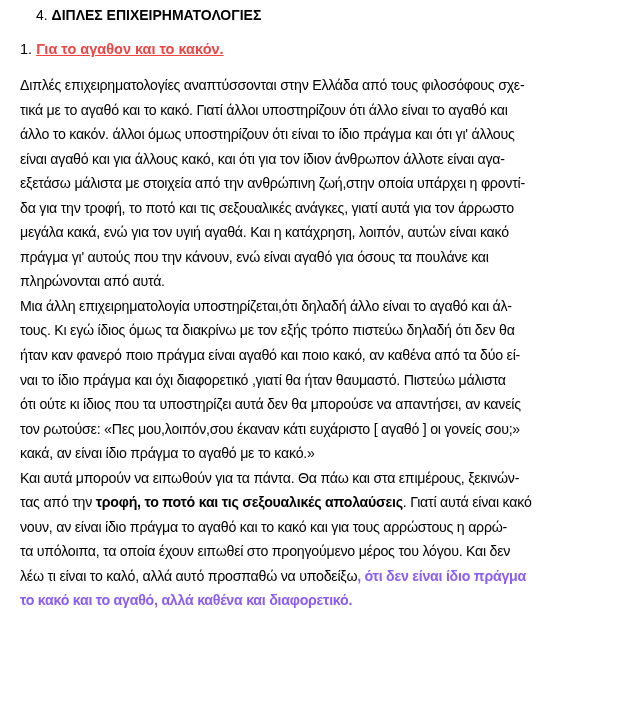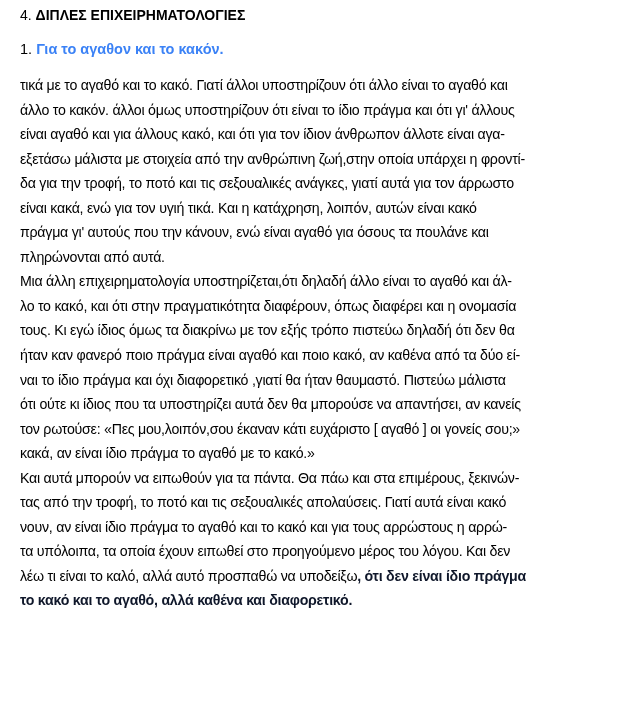--- a/index.html
+++ b/index.html
@@ -1,52 +1,52 @@
 <!DOCTYPE html>
 <html><head>
 <meta charset="utf-8">
 <style>
   html, body { margin: 0; padding: 0; background: #ffffff; }
   body { width: 628px; height: 727px; overflow: hidden; position: relative;
          font-family: "Liberation Sans", "DejaVu Sans", sans-serif; color: #000; }
   .page { position: absolute; left: 20px; top: 0; width: 600px; }
-  .heading { position: absolute; top: 7px; left: 0; font-size: 14px; white-space: nowrap; }
+  .heading { position: absolute; top: 7px; left: 16px; font-size: 14px; white-space: nowrap; }
   .heading .num { font-weight: normal; }
   .heading .title { font-weight: bold; }
   .subtitle { position: absolute; top: 41px; left: 0; font-size: 14.5px; white-space: nowrap; }
   .subtitle .num { color: #000; }
-  .subtitle .title { color: #3b82f6; font-weight: bold; }
+  .subtitle .title { color: #ef4444; font-weight: bold; text-decoration: underline; }
   .body { position: absolute; top: 73px; left: 0; width: 600px; }
   .line { height: 24.55px; line-height: 24.55px; font-size: 14.2px; white-space: nowrap; letter-spacing: -0.25px; }
-  .bold { font-weight: normal; }
-  .orange { color: #0f172a; font-weight: bold; }
+  .bold { font-weight: bold; }
+  .orange { color: #8b5cf6; font-weight: bold; }
 </style>
 </head>
 <body>
 
 <div class="page">
   <div class="heading">
     <span class="num">4. </span><span class="title">ΔΙΠΛΕΣ  ΕΠΙΧΕΙΡΗΜΑΤΟΛΟΓΙΕΣ</span>
   </div>
 
   <div class="subtitle">
     <span class="num">1. </span><span class="title">Για το  αγαθον  και το κακόν.</span>
   </div>
 
   <div class="body">
+    <div class="line">Διπλές επιχειρηματολογίες αναπτύσσονται στην Ελλάδα από τους φιλοσόφους σχε-</div>
     <div class="line">τικά με το αγαθό και το κακό. Γιατί άλλοι υποστηρίζουν ότι άλλο είναι το αγαθό και</div>
     <div class="line">άλλο το κακόν. άλλοι όμως υποστηρίζουν ότι είναι το ίδιο πράγμα και ότι γι' άλλους</div>
     <div class="line">είναι αγαθό  και για άλλους κακό, και ότι για τον ίδιον άνθρωπον άλλοτε είναι αγα-</div>
     <div class="line">εξετάσω μάλιστα με στοιχεία από την ανθρώπινη ζωή,στην οποία υπάρχει η φροντί-</div>
     <div class="line">δα για την τροφή, το ποτό και τις σεξουαλικές ανάγκες, γιατί αυτά για τον άρρωστο</div>
-    <div class="line">είναι κακά,  ενώ για τον υγιή τικά.  Και η κατάχρηση, λοιπόν, αυτών είναι κακό</div>
+    <div class="line">μεγάλα κακά,  ενώ για τον υγιή αγαθά.  Και η κατάχρηση, λοιπόν, αυτών είναι κακό</div>
     <div class="line">πράγμα γι' αυτούς που την κάνουν, ενώ είναι αγαθό για όσους τα πουλάνε και</div>
     <div class="line">πληρώνονται από αυτά.</div>
     <div class="line">Μια άλλη επιχειρηματολογία υποστηρίζεται,ότι δηλαδή άλλο είναι το αγαθό και άλ-</div>
-    <div class="line">λο το κακό, και ότι στην πραγματικότητα διαφέρουν, όπως διαφέρει και η ονομασία</div>
     <div class="line">τους. Κι εγώ ίδιος όμως τα διακρίνω με τον εξής τρόπο πιστεύω δηλαδή ότι δεν θα</div>
     <div class="line">ήταν καν φανερό ποιο πράγμα είναι αγαθό και ποιο κακό, αν καθένα από τα δύο εί-</div>
     <div class="line">ναι το ίδιο πράγμα και όχι διαφορετικό ,γιατί θα ήταν θαυμαστό. Πιστεύω μάλιστα</div>
     <div class="line">ότι ούτε κι ίδιος που τα υποστηρίζει αυτά δεν θα μπορούσε να απαντήσει, αν κανείς</div>
     <div class="line">τον ρωτούσε: «Πες μου,λοιπόν,σου έκαναν κάτι ευχάριστο [ αγαθό ] οι γονείς σου;»</div>
     <div class="line">κακά, αν είναι ίδιο πράγμα το αγαθό με το κακό.»</div>
     <div class="line">Και αυτά μπορούν να ειπωθούν για τα πάντα. Θα πάω και στα επιμέρους, ξεκινών-</div>
     <div class="line">
       <span>τας από την </span><span class="bold">τροφή, το ποτό και τις σεξουαλικές απολαύσεις</span><span>. Γιατί αυτά είναι κακό</span>
     </div>

